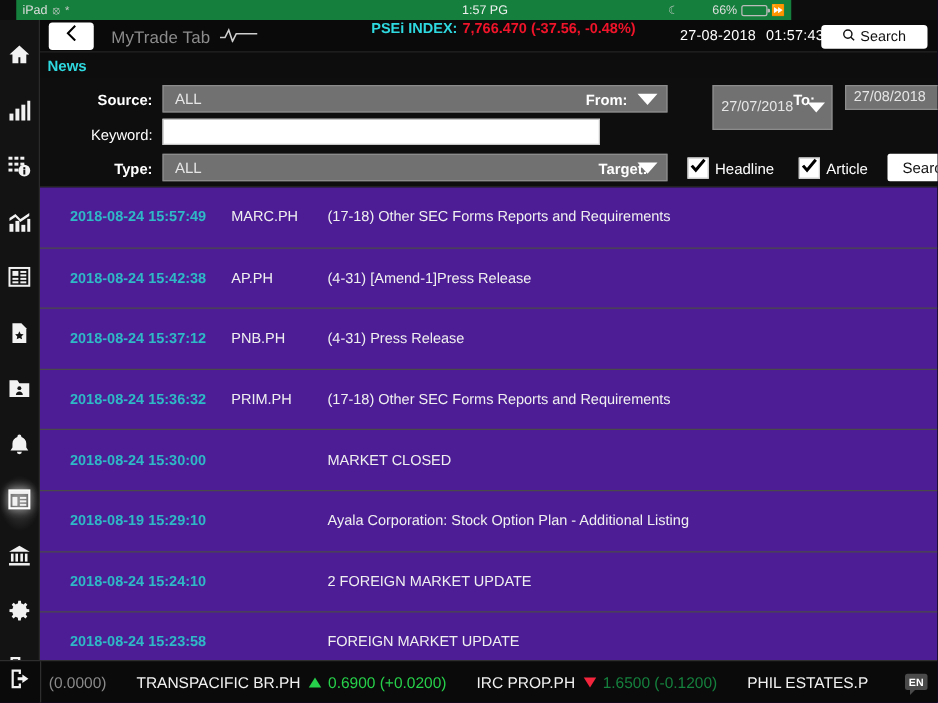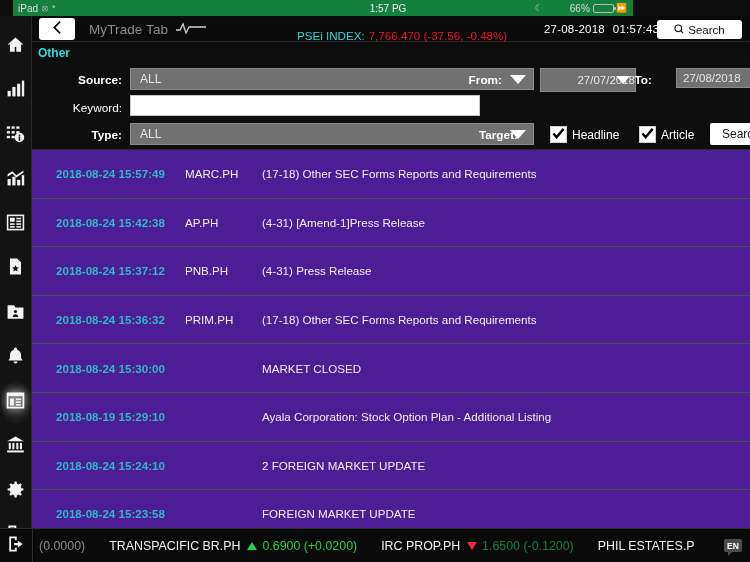--- a/index.html
+++ b/index.html
@@ -67,21 +67,21 @@
   .back-btn svg { width: 11px; height: 13px; fill: #000; }
   .nav-title {
     margin-left: 14px; color: #8c8c8c; font-size: 13.5px; letter-spacing: .1px;
     white-space: nowrap;
   }
   .nav-pulse { margin-left: 4px; display: inline-flex; align-items: center; }
   .nav-pulse svg { width: 30px; height: 13px; }
 
   .psei {
     position: absolute; left: 265px; top: 0; height: 26px;
-    display: flex; align-items: flex-end; font-size: 11.6px; font-weight: normal;
+    display: flex; align-items: flex-start; font-size: 11.6px; font-weight: bold;
     white-space: nowrap;
   }
   .psei-label { color: #2fd9e0; }
   .psei-val { color: #f0142a; margin-left: 4px; }
 
   .nav-clock {
     position: absolute; left: 512px; top: 0; height: 26px;
     display: flex; align-items: center; color: #fff;
     font-family: Liberation Sans, sans-serif; font-size: 11.5px;
     letter-spacing: .2px; white-space: nowrap;
@@ -124,21 +124,21 @@
     display: flex; align-items: center; cursor: pointer;
   }
   .dd .ddtext { color: #e6e6e6; font-size: 12px; margin-left: 9px; }
   .dd .ddarrow {
     position: absolute; right: 7px; width: 0; height: 0;
     border-left: 8px solid transparent; border-right: 8px solid transparent;
     border-top: 9px solid #fff;
   }
   .dd-source { left: 98px; top: 6px;  width: 404px; height: 22px; }
   .dd-type   { left: 98px; top: 61px; width: 404px; height: 22px; }
-  .dd-from   { left: 508px; top: 6px; width: 96px; height: 24px; justify-content: flex-end; }
+  .dd-from   { left: 538px; top: 6px; width: 96px; height: 36px; }
   .dd-to     { left: 644px; top: 6px; width: 96px; height: 20px; }
   .dd-from .ddtext, .dd-to .ddtext { font-size: 11.5px; margin-left: 6px; }
   .dd-from .ddarrow, .dd-to .ddarrow {
     border-left: 7px solid transparent; border-right: 7px solid transparent;
     border-top: 8px solid #fff; right: 5px;
   }
 
   .kw-input {
     position: absolute; left: 98px; top: 33px; width: 350px; height: 21px;
     background: #fff; border: 1px solid #c7c7c7; outline: none;
@@ -421,21 +421,21 @@
       <span>
         <svg viewBox="0 0 14 14">
             <circle cx="6" cy="6" r="4.6"></circle>
             <line x1="9.4" y1="9.4" x2="13" y2="13"></line>
           </svg>
       </span>
       <span>Search</span>
     </div>
   </div>
 
-  <div class="news-tab">Other</div>
+  <div class="news-tab">News</div>
 
   <div class="filters">
 
     <div class="flabel fl-source">Source:</div>
     <div class="dd dd-source">
       <span class="ddtext">ALL</span>
       <span class="ddarrow"></span>
     </div>
 
     <div class="flabel fl-keyword">Keyword:</div>

